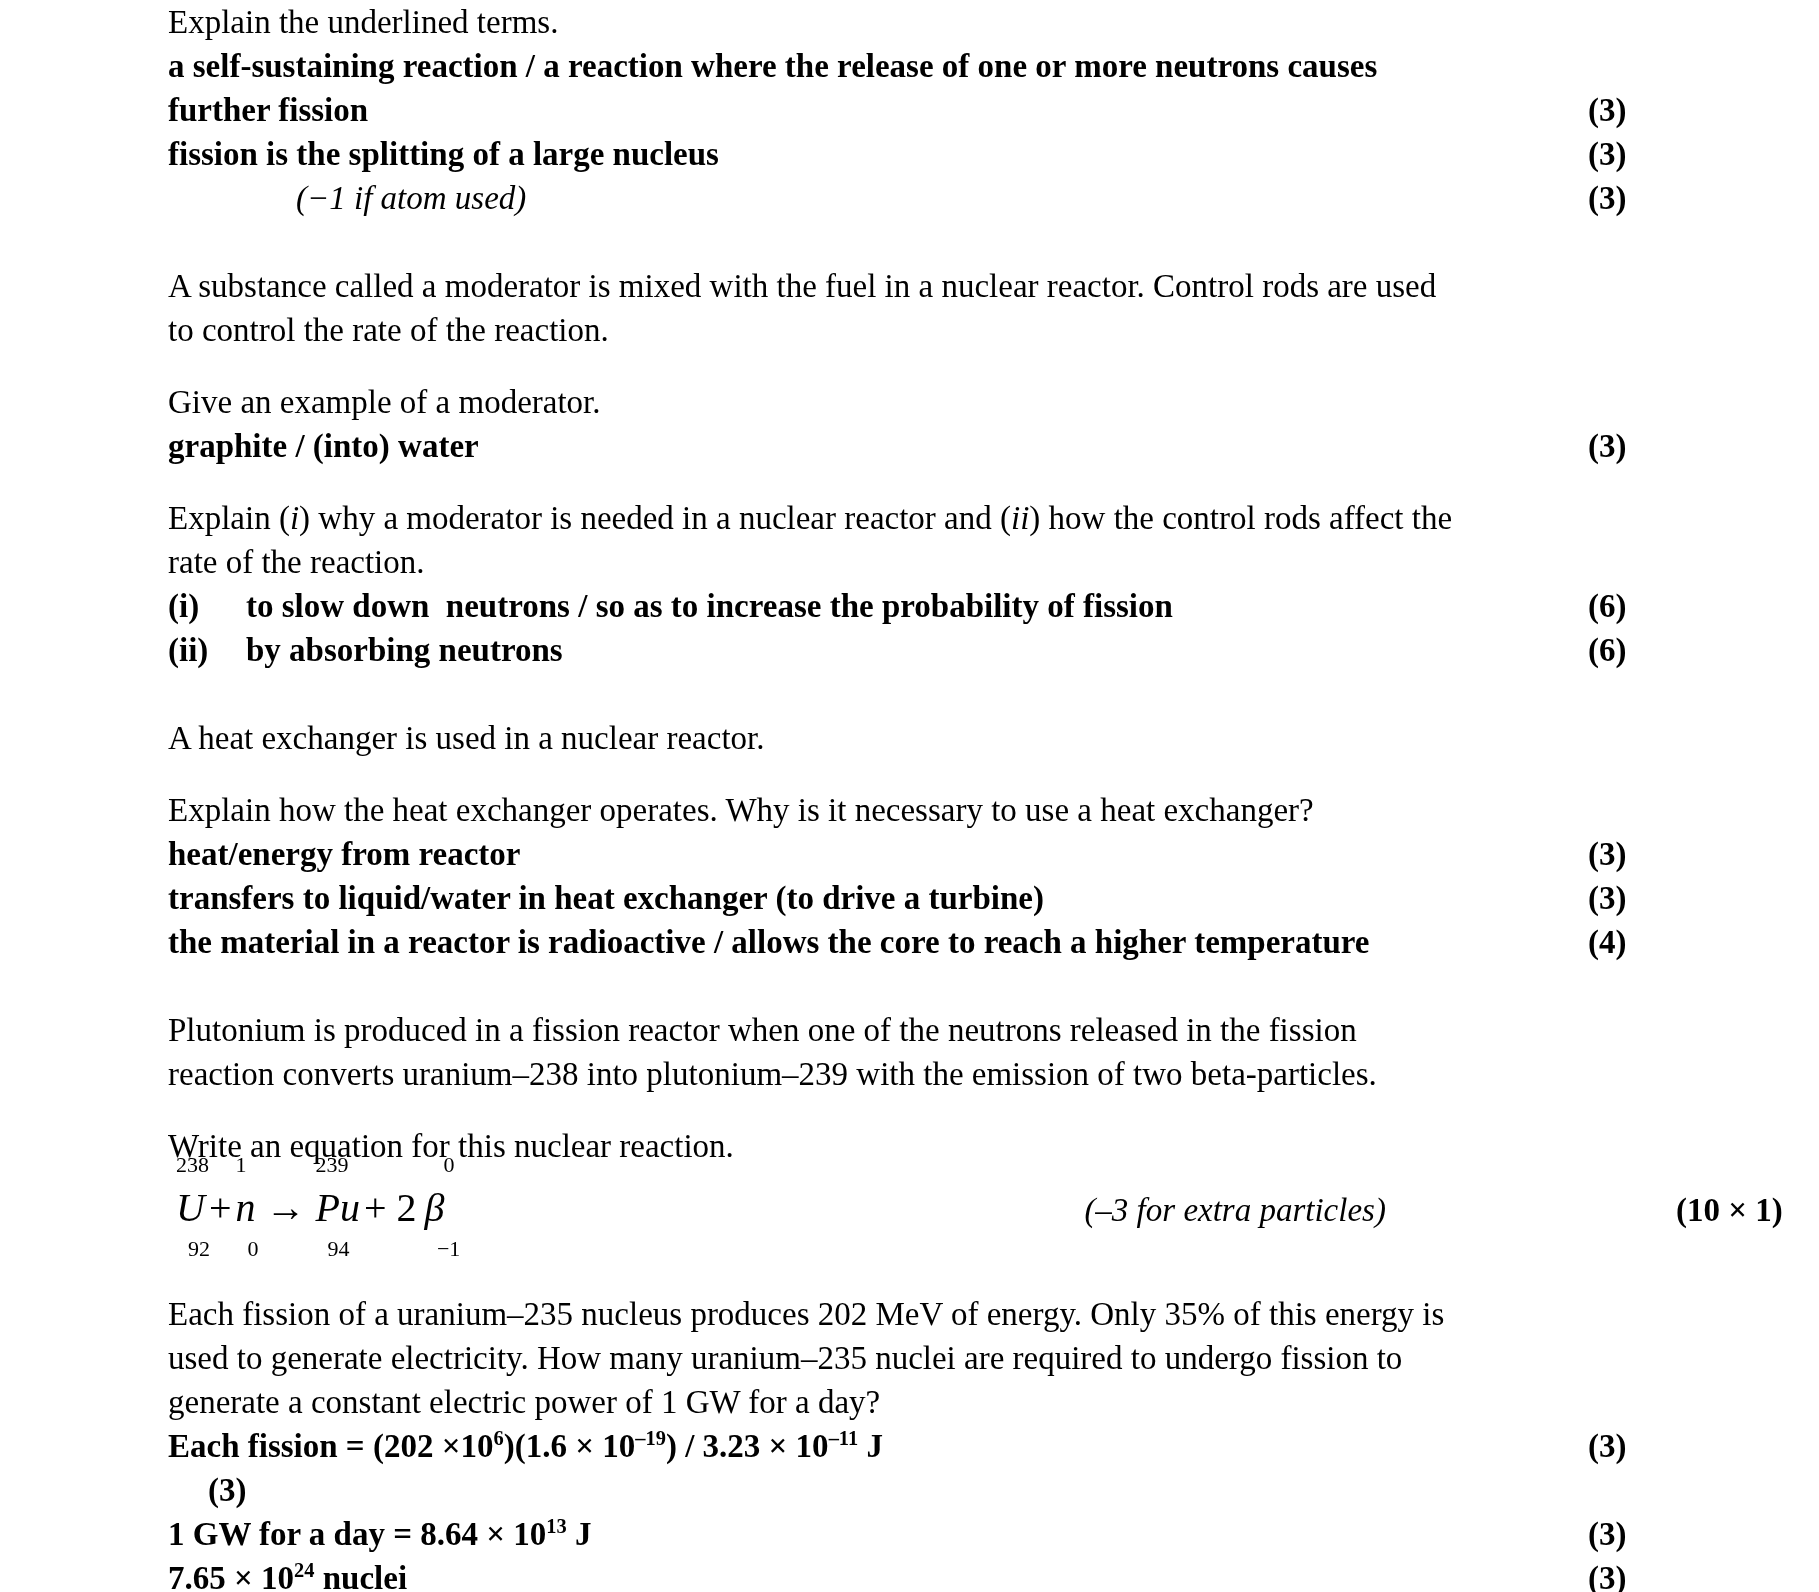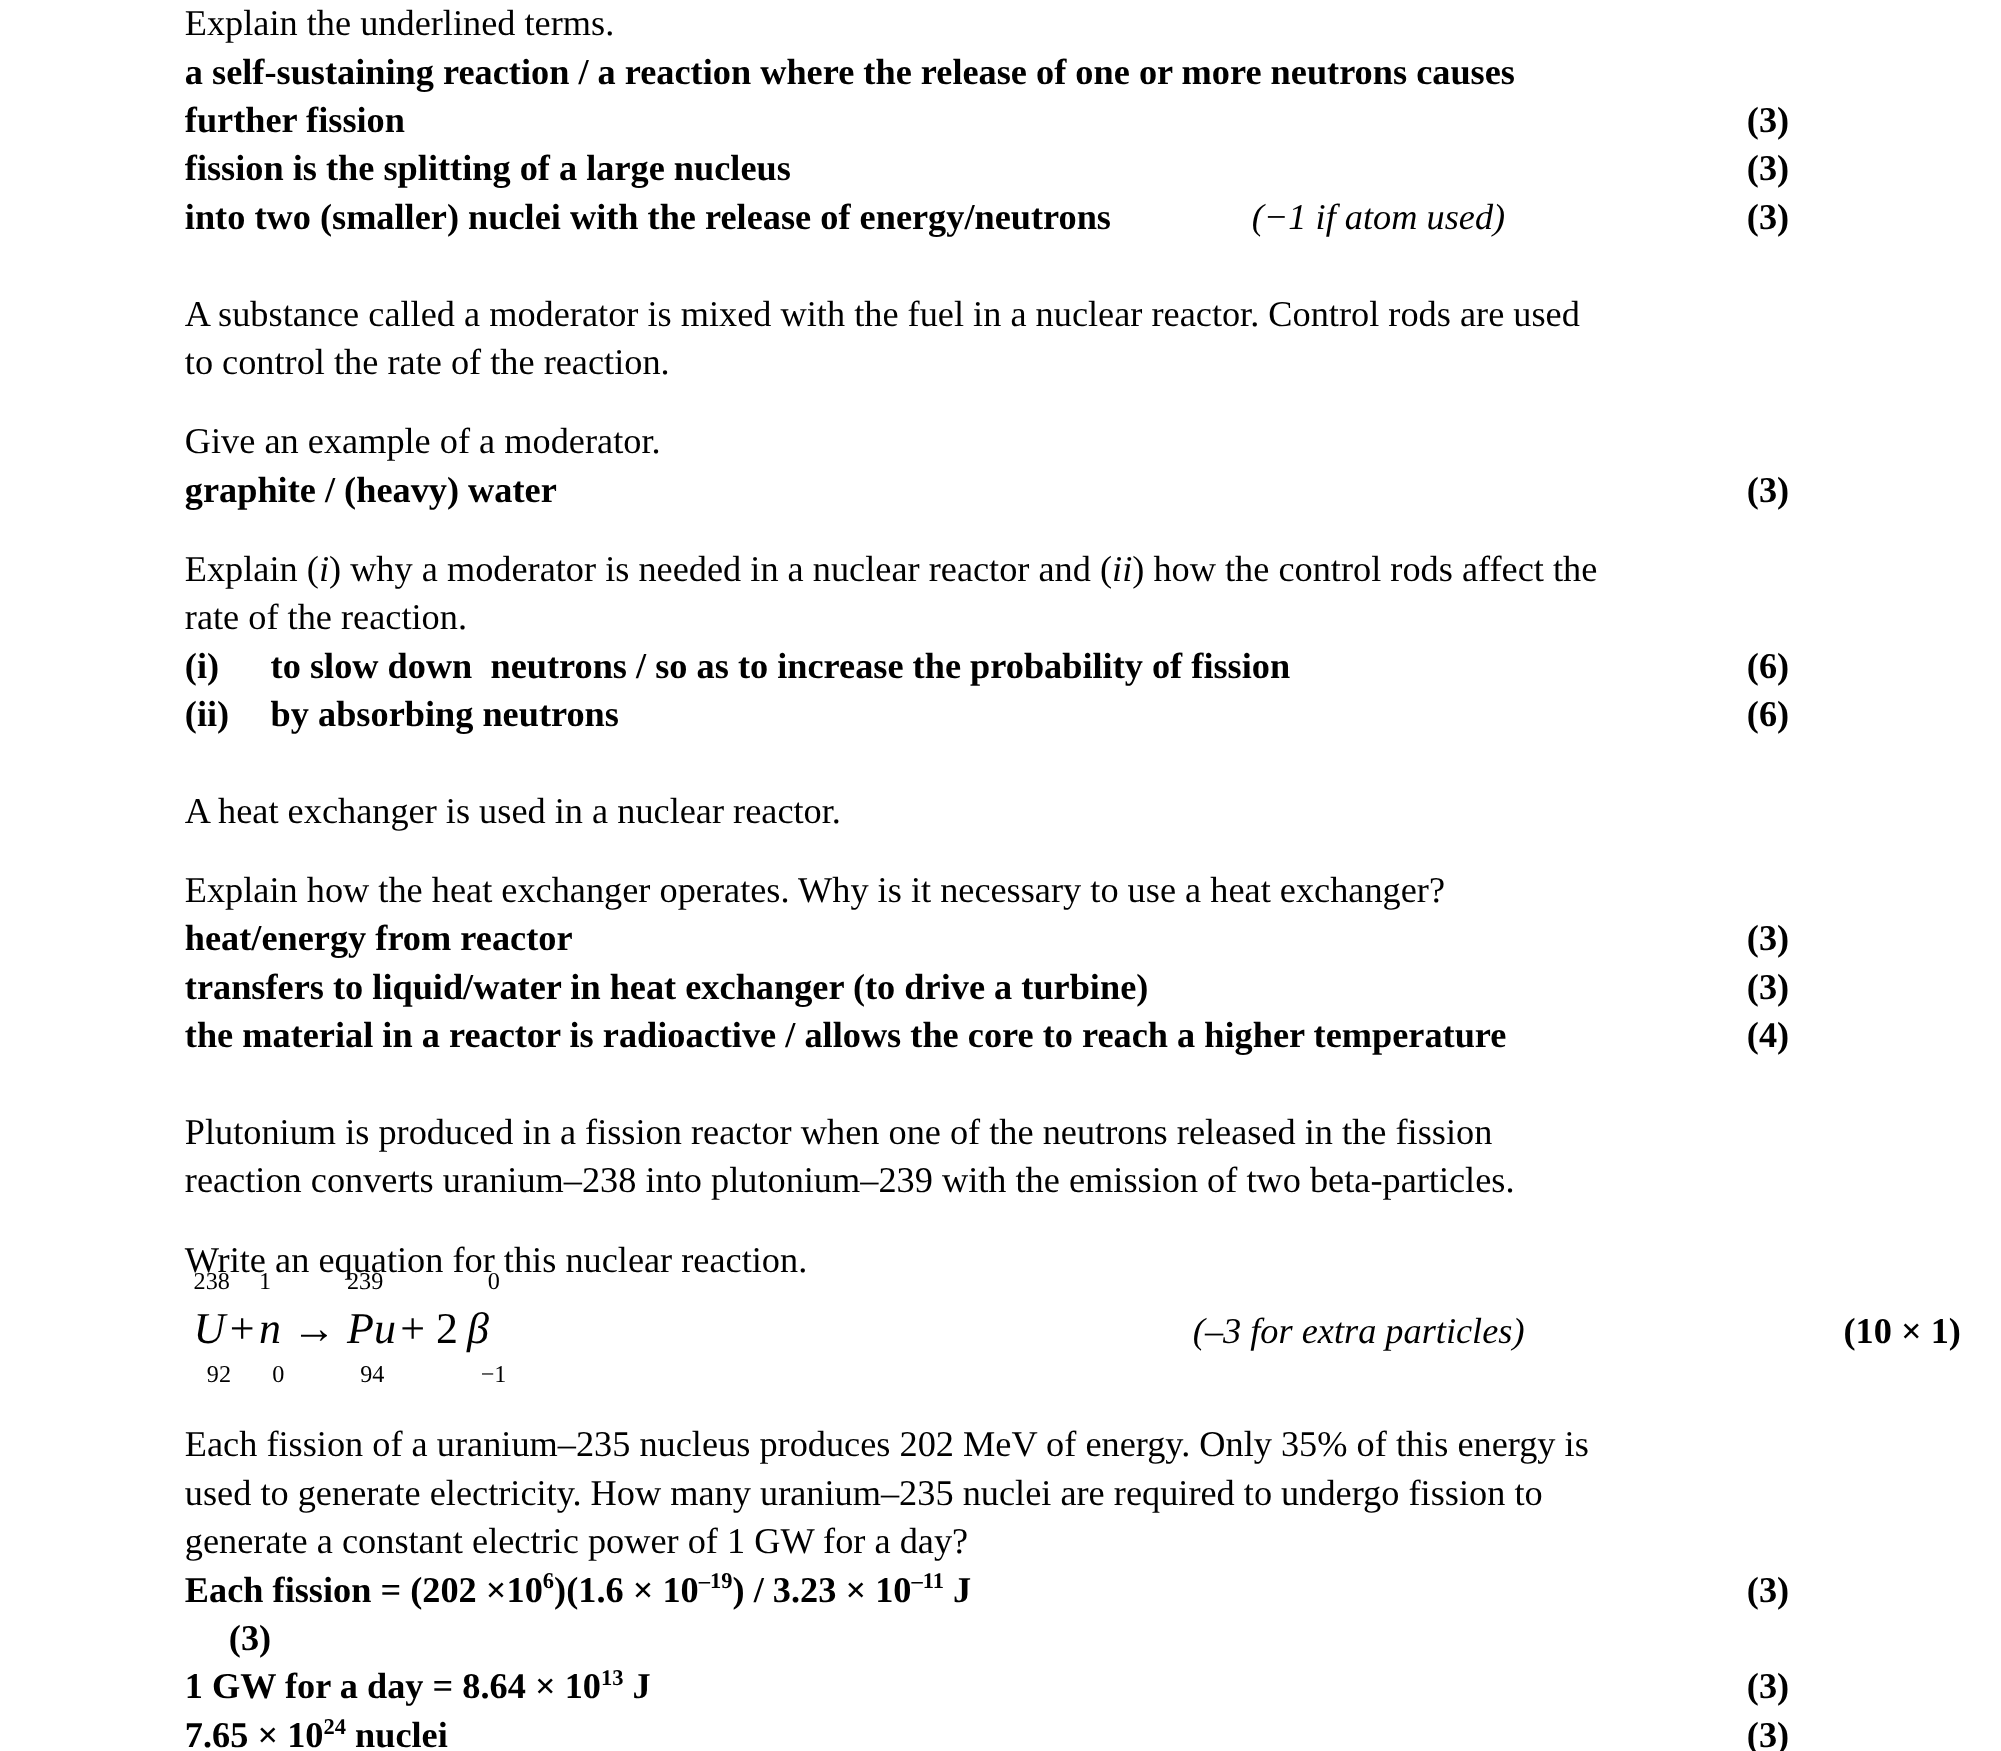--- a/index.html
+++ b/index.html
@@ -158,38 +158,37 @@
       <div class="marks">(3)</div>
     </div>
 
     <div class="row">
       <div class="txt ans">fission is the splitting of a large nucleus</div>
       <div class="marks">(3)</div>
     </div>
 
     <div class="row">
       <div class="txt ans" style="display:flex; align-items:baseline; width:1320px;">
-        <span>into two (smaller) nuclei with the release of energy/neutrons</span>
         <span class="note-it" style="margin-left:128px;">(−1 if atom used)</span>
       </div>
       <div class="marks">(3)</div>
     </div>
 
     <div class="gap-lg"></div>
 
     <div class="para q">A substance called a moderator is mixed with the fuel in a nuclear reactor. Control rods are used to control the rate of the reaction.</div>
 
     <div class="gap-md"></div>
 
     <div class="row">
       <div class="txt q">Give an example of a moderator.</div>
       <div class="marks"></div>
     </div>
     <div class="row">
-      <div class="txt ans">graphite / (heavy) water</div>
+      <div class="txt ans">graphite / (into) water</div>
       <div class="marks">(3)</div>
     </div>
 
     <div class="gap-md"></div>
 
     <div class="para q"><span>Explain (</span><span class="it">i</span><span>) why a moderator is needed in a nuclear reactor and (</span><span class="it">ii</span><span>) how the control rods affect the rate of the reaction.</span></div>
 
     <div class="row">
       <div class="txt ans romanrow">
         <span class="lbl">(i)</span>

